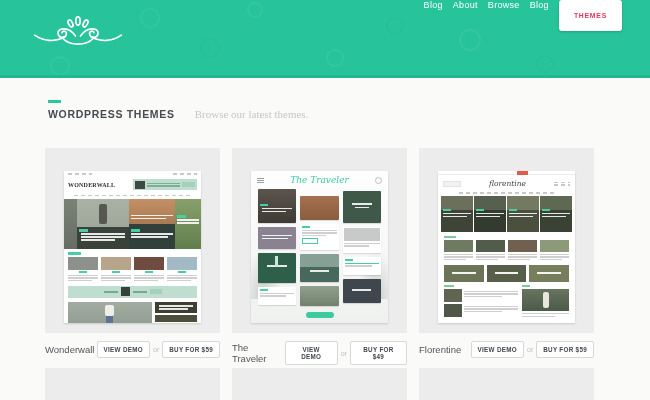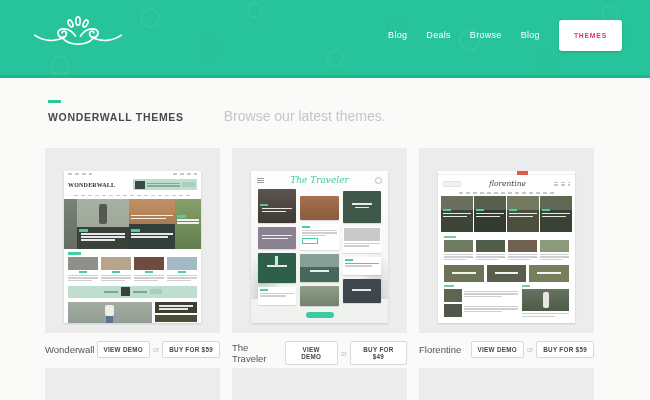--- a/index.html
+++ b/index.html
@@ -4,30 +4,30 @@
 <style>
   html,body{margin:0;padding:0;}
   .stage{position:relative;width:650px;height:400px;background:#FAFAF8;overflow:hidden;
          font-family:"Liberation Sans",sans-serif;}
 
   
   .topbar{position:absolute;top:0;left:0;width:650px;height:75px;background:#27C49B;
           border-bottom:3px solid #20B78E;}
   .topbar .pattern{position:absolute;inset:0;}
   .logo{position:absolute;left:28px;top:10px;width:100px;height:52px;}
-  .nav{position:absolute;right:28px;top:0;height:70px;display:flex;align-items:center;gap:19px;}
+  .nav{position:absolute;right:28px;top:0;height:70px;display:flex;align-items:flex-start;gap:10px;}
   .nav a{color:#FFFFFF;font-size:9px;letter-spacing:.3px;text-decoration:none;cursor:pointer;}
   .themes-btn{background:#FFFFFF;color:#E8335E;font-size:6.8px;font-weight:bold;letter-spacing:.8px;
           border:none;border-radius:3px;padding:12px 15px;cursor:pointer;box-shadow:0 1px 3px rgba(0,0,0,.18);}
 
   
   .accent{position:absolute;left:48px;top:100px;width:13px;height:3px;background:#2BC79C;}
   .headrow{position:absolute;left:48px;top:108px;display:flex;align-items:baseline;}
   .sec-title{font-size:10.5px;font-weight:bold;letter-spacing:.7px;color:#454B4F;}
-  .sec-sub{font-size:14px;color:#C3C7C6;margin-left:40px;}
+  .sec-sub{font-size:11px;color:#C3C7C6;margin-left:20px;font-family:Liberation Serif, serif;}
 
   
   .grid{position:absolute;left:45px;top:148px;display:flex;gap:12px;}
   .grid2{position:absolute;left:45px;top:368px;display:flex;gap:12px;}
   .card{width:175px;}
   .panel{height:185px;background:#ECECEC;display:flex;justify-content:center;align-items:flex-start;cursor:pointer;}
   .thumb{width:137px;height:152px;margin-top:23px;background:#FFFFFF;box-shadow:0 1px 2px rgba(0,0,0,.14);
          overflow:hidden;position:relative;}
   .meta{display:flex;justify-content:space-between;align-items:center;margin-top:8px;}
   .tname{font-size:9.5px;color:#51565A;}
@@ -194,30 +194,30 @@
         <path d="M76,31 C88,38 102,36 112,29"></path>
         <path d="M42,33 C50,42 70,42 78,33"></path>
         <ellipse cx="60" cy="12" rx="2.6" ry="5"></ellipse>
         <ellipse cx="51" cy="15" rx="2.4" ry="4.5" transform="rotate(-28 51 15)"></ellipse>
         <ellipse cx="69" cy="15" rx="2.4" ry="4.5" transform="rotate(28 69 15)"></ellipse>
       </g>
     </svg>
 
     <div class="nav">
       <a>Blog</a>
-      <a>Deals</a>
+      <a>About</a>
       <a>Browse</a>
       <a>Blog</a>
       <button class="themes-btn">THEMES</button>
     </div>
   </div>
 
   <div class="accent"></div>
   <div class="headrow">
-    <span class="sec-title">WONDERWALL THEMES</span>
+    <span class="sec-title">WORDPRESS THEMES</span>
     <span class="sec-sub">Browse our latest themes.</span>
   </div>
 
   <div class="grid">
 
     <div class="card">
       <div class="panel">
         <div class="thumb">
           <div class="w-topbar">
               <div class="dashes"></div>

